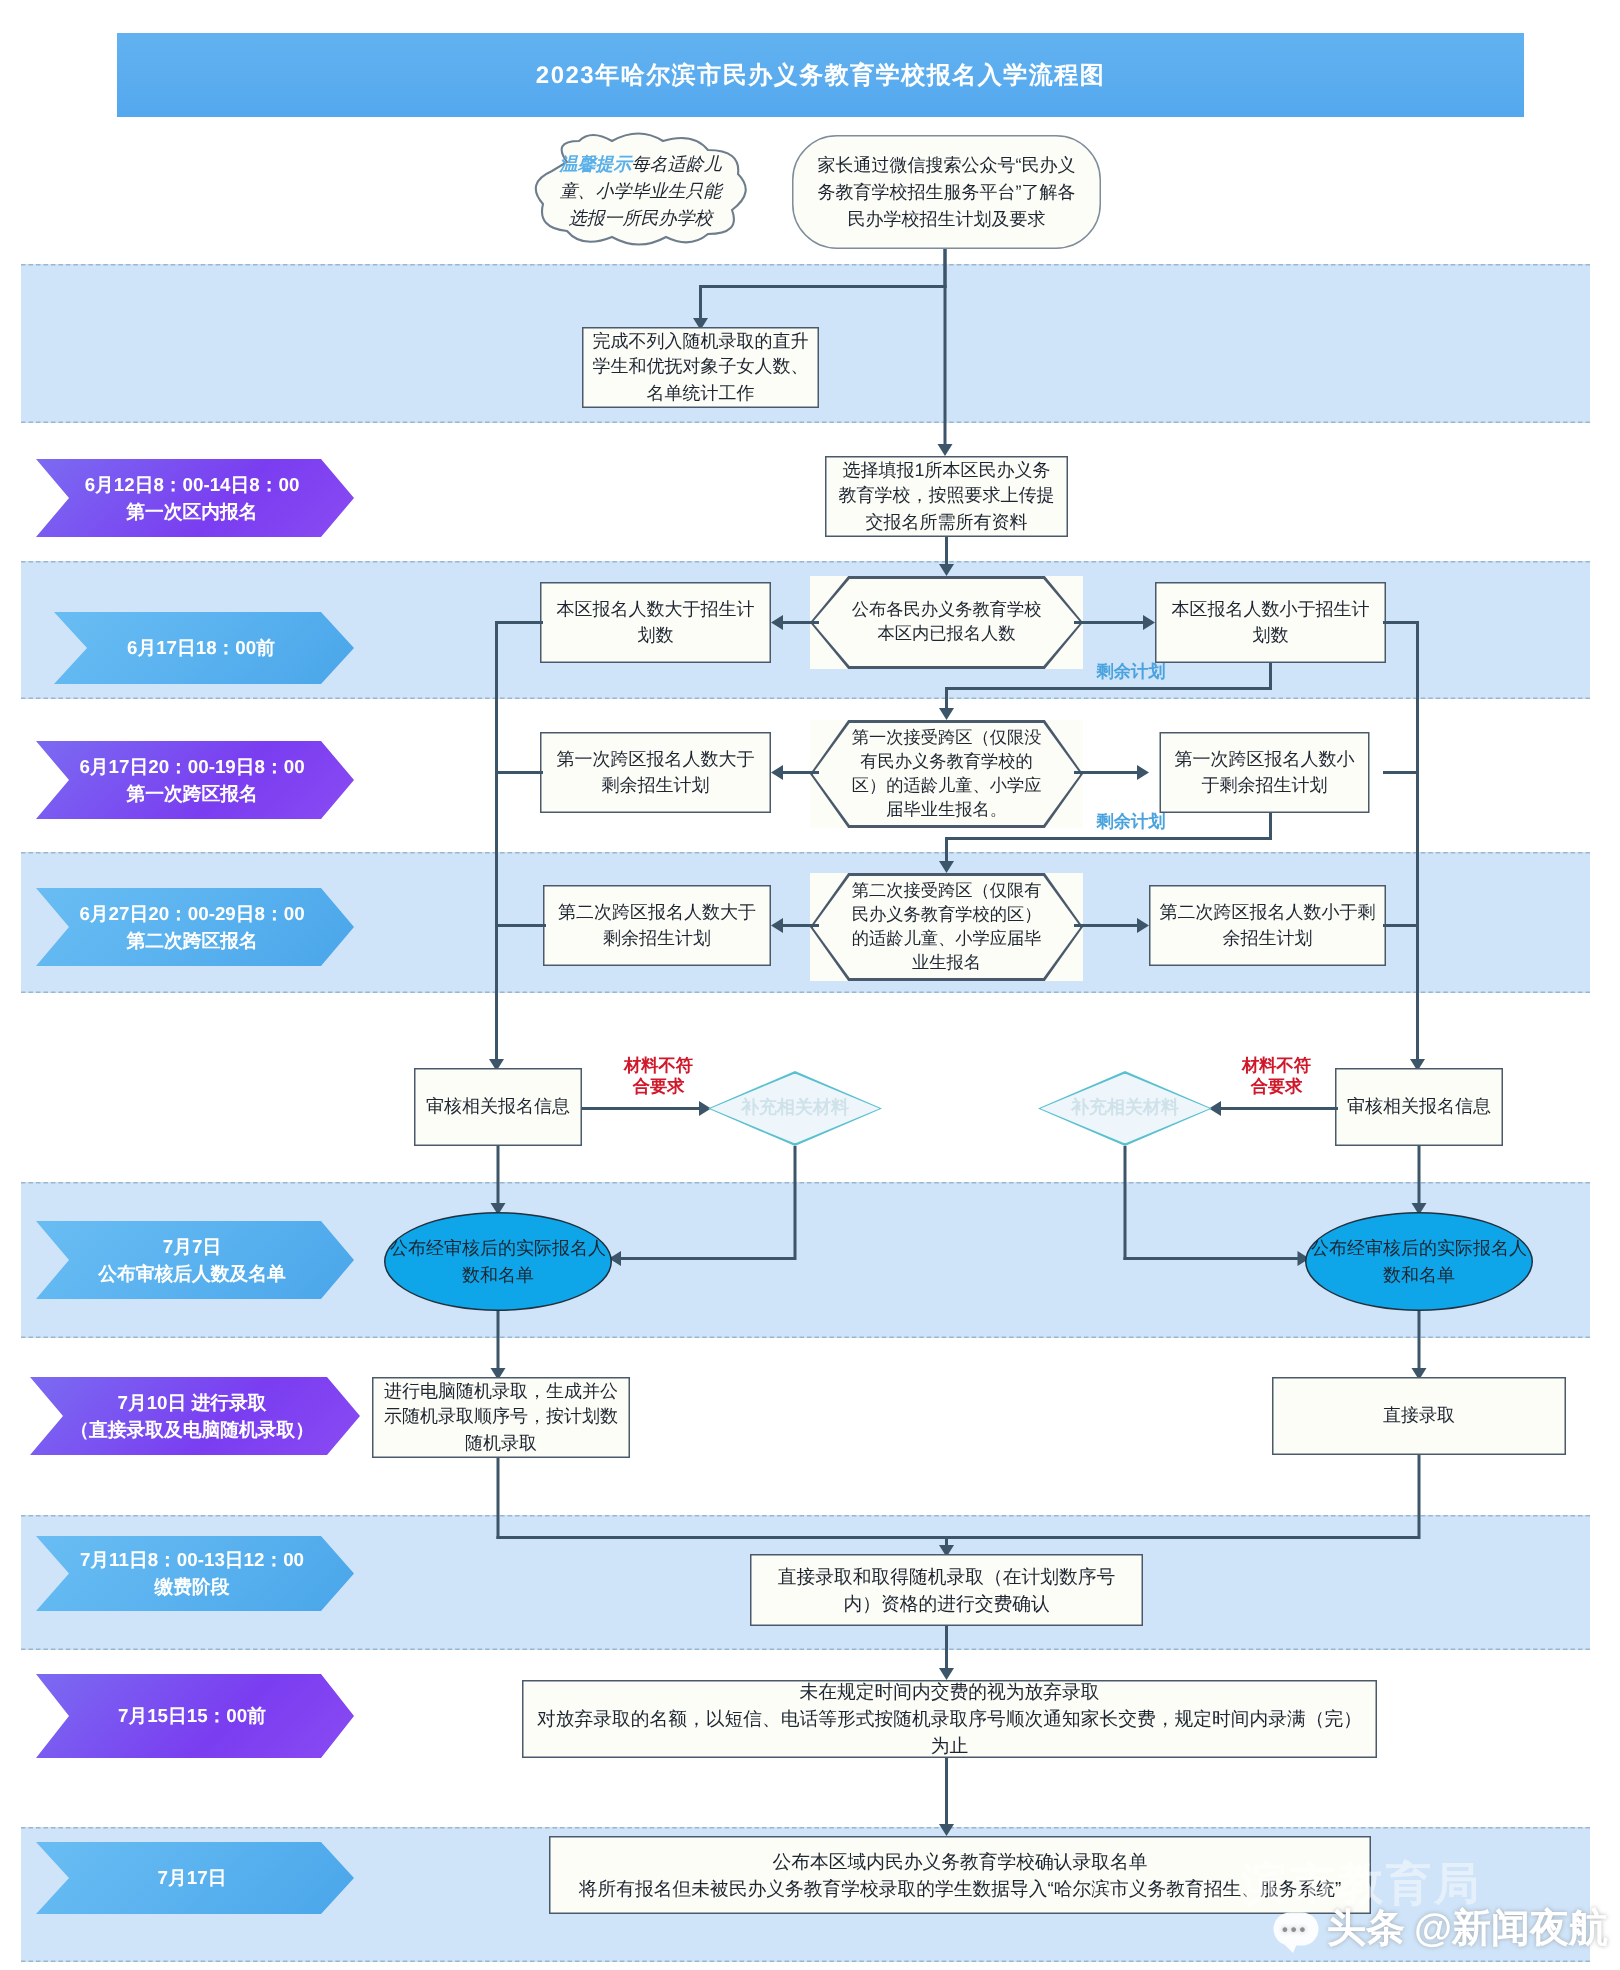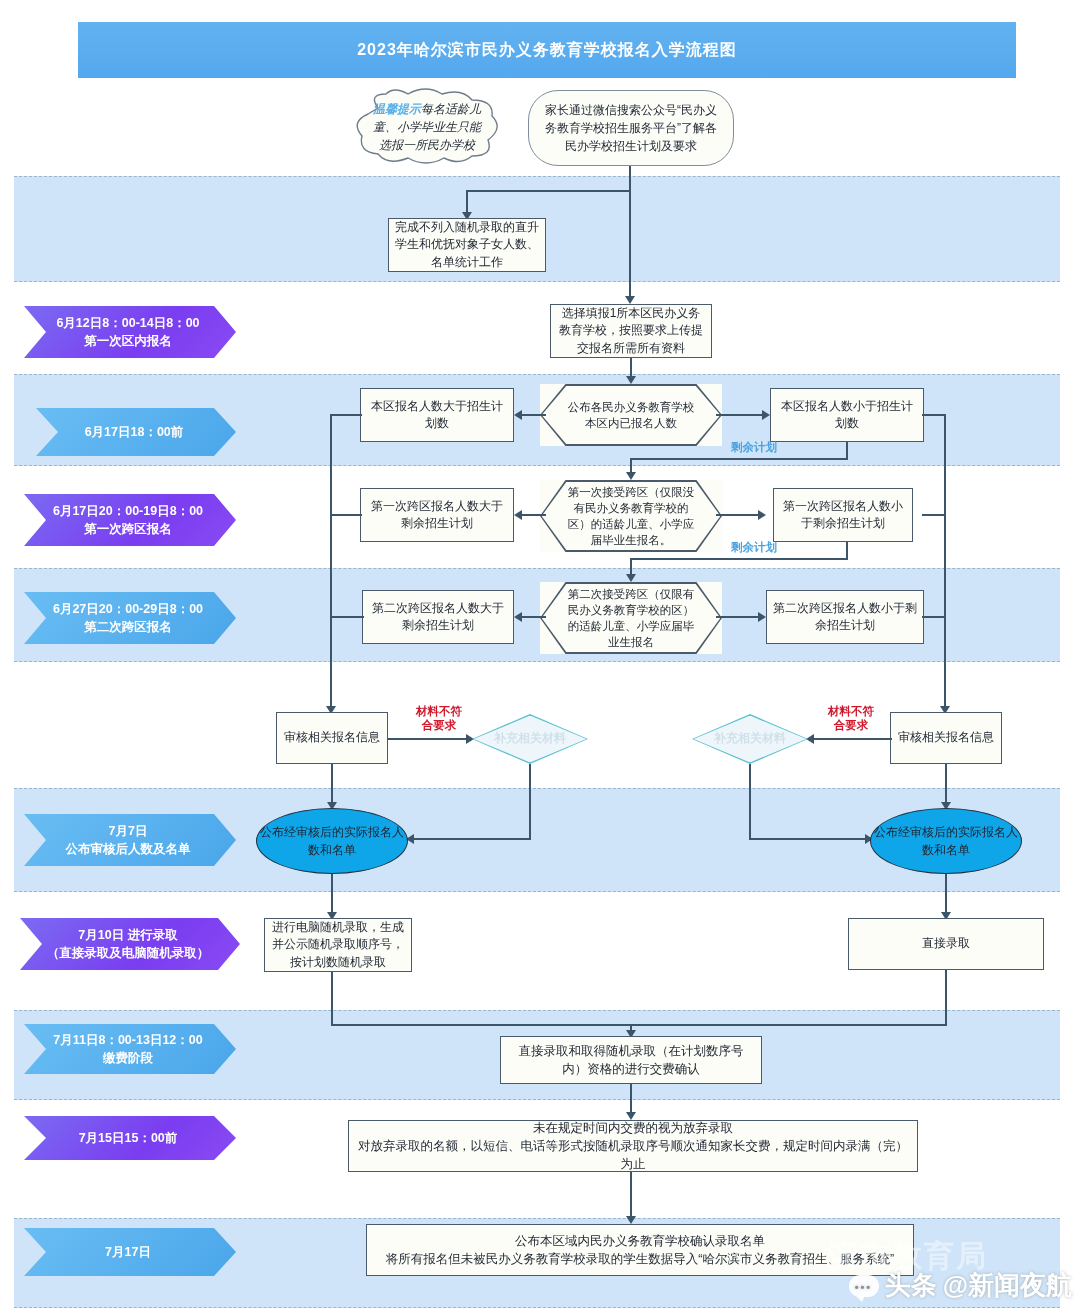--- a/index.html
+++ b/index.html
@@ -216,21 +216,21 @@
     </div>
   </div>
 
   <div class="chev blue" style="left:24px;top:1024px;width:212px;height:50px;">
     <div>
       <div>7月11日8：00-13日12：00</div>
       <div>缴费阶段</div>
     </div>
   </div>
 
-  <div class="chev purple" style="left:24px;top:1116px;width:212px;height:44px;justify-content:center;">
+  <div class="chev purple" style="left:24px;top:1116px;width:212px;height:56px;justify-content:center;">
     <div><span>7月15日15：00前</span></div>
   </div>
 
   <div class="chev blue" style="left:24px;top:1228px;width:212px;height:48px;">
     <div><span>7月17日</span></div>
   </div>
 
   <div class="cloud" style="left:352px;top:88px;width:150px;height:78px;">
     <svg viewBox="0 0 150 78" preserveAspectRatio="none">
       <path d="M26 20 Q16 6 34 6 Q42 -2 56 6 Q74 -4 90 6 Q110 0 120 12 Q142 12 140 28
@@ -400,21 +400,21 @@
   </div>
   <div class="ellipse" style="left:870px;top:808px;width:152px;height:66px;">
     <span>公布经审核后的实际报名人数和名单</span>
   </div>
 
   <div class="ln lnv" style="left:331px;top:874px;height:42px;"></div>
   <div class="arw down" style="left:327px;top:912px;"></div>
   <div class="ln lnv" style="left:945px;top:874px;height:42px;"></div>
   <div class="arw down" style="left:941px;top:912px;"></div>
 
-  <div class="node" style="left:264px;top:918px;width:148px;height:54px;">
+  <div class="node" style="left:248px;top:918px;width:172px;height:54px;">
     <span>进行电脑随机录取，生成并公示随机录取顺序号，按计划数随机录取</span>
   </div>
   <div class="node" style="left:848px;top:918px;width:196px;height:52px;">
     <span>直接录取</span>
   </div>
 
   <div class="ln lnv" style="left:331px;top:972px;height:54px;"></div>
   <div class="ln lnh" style="left:331px;top:1024px;width:300px;"></div>
   <div class="ln lnv" style="left:945px;top:970px;height:56px;"></div>
   <div class="ln lnh" style="left:630px;top:1024px;width:316px;"></div>

